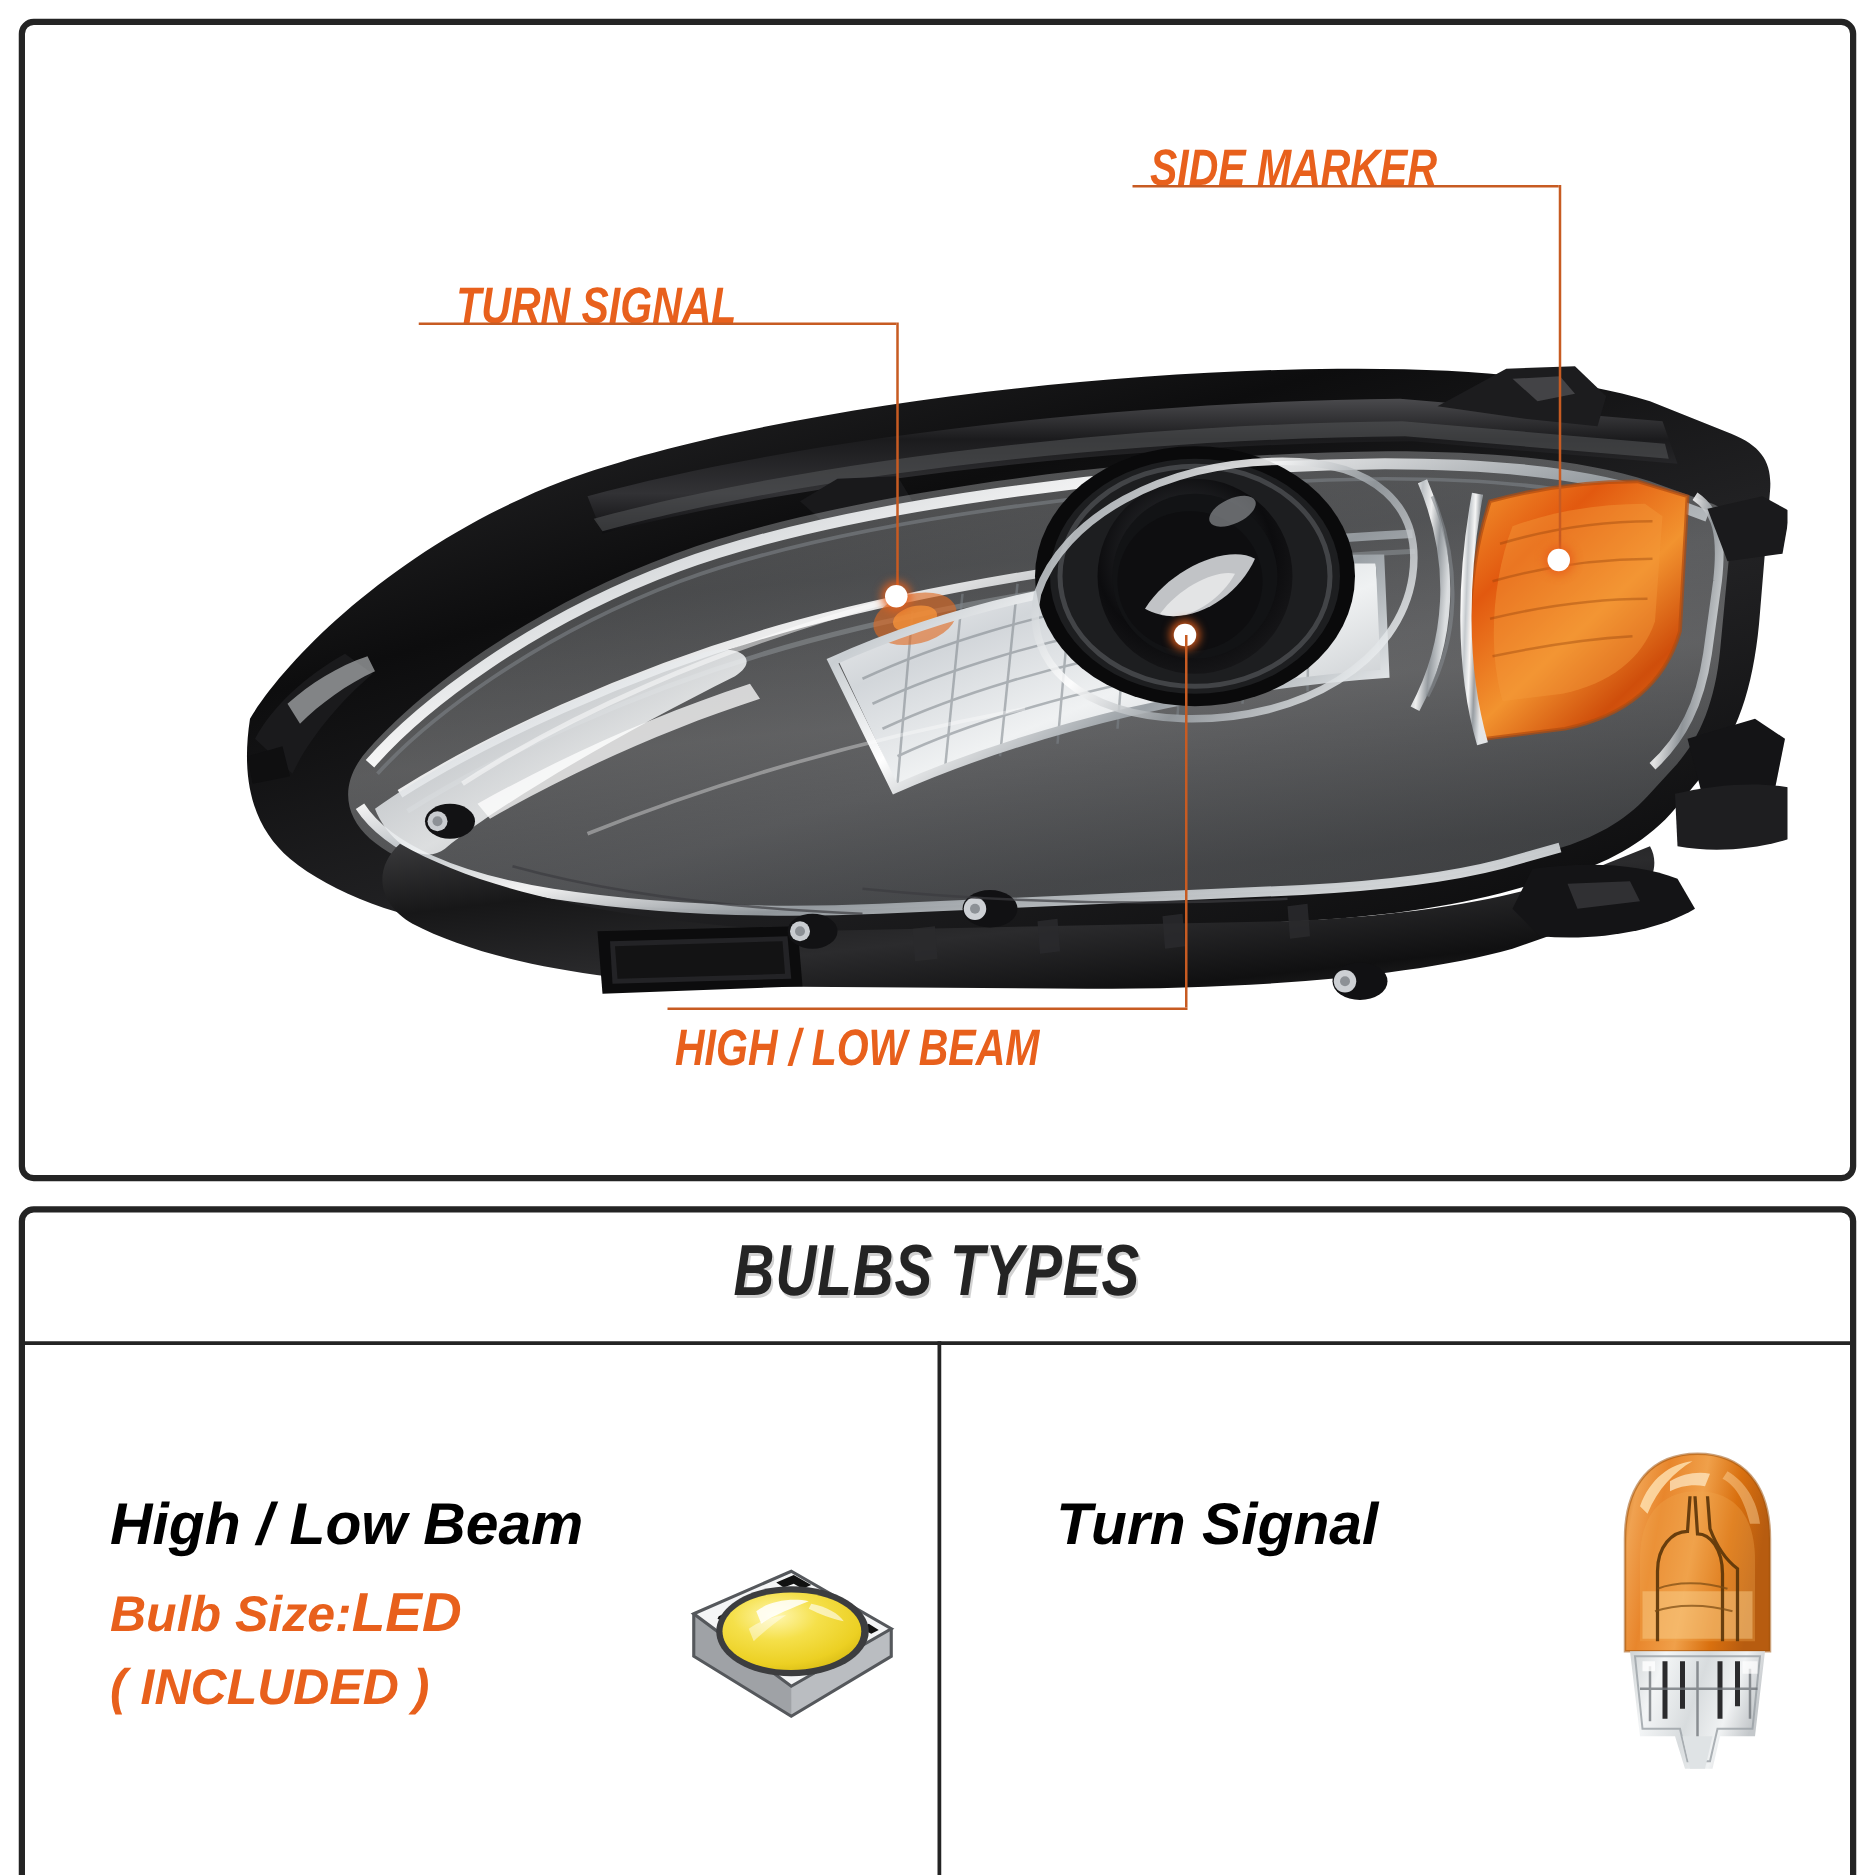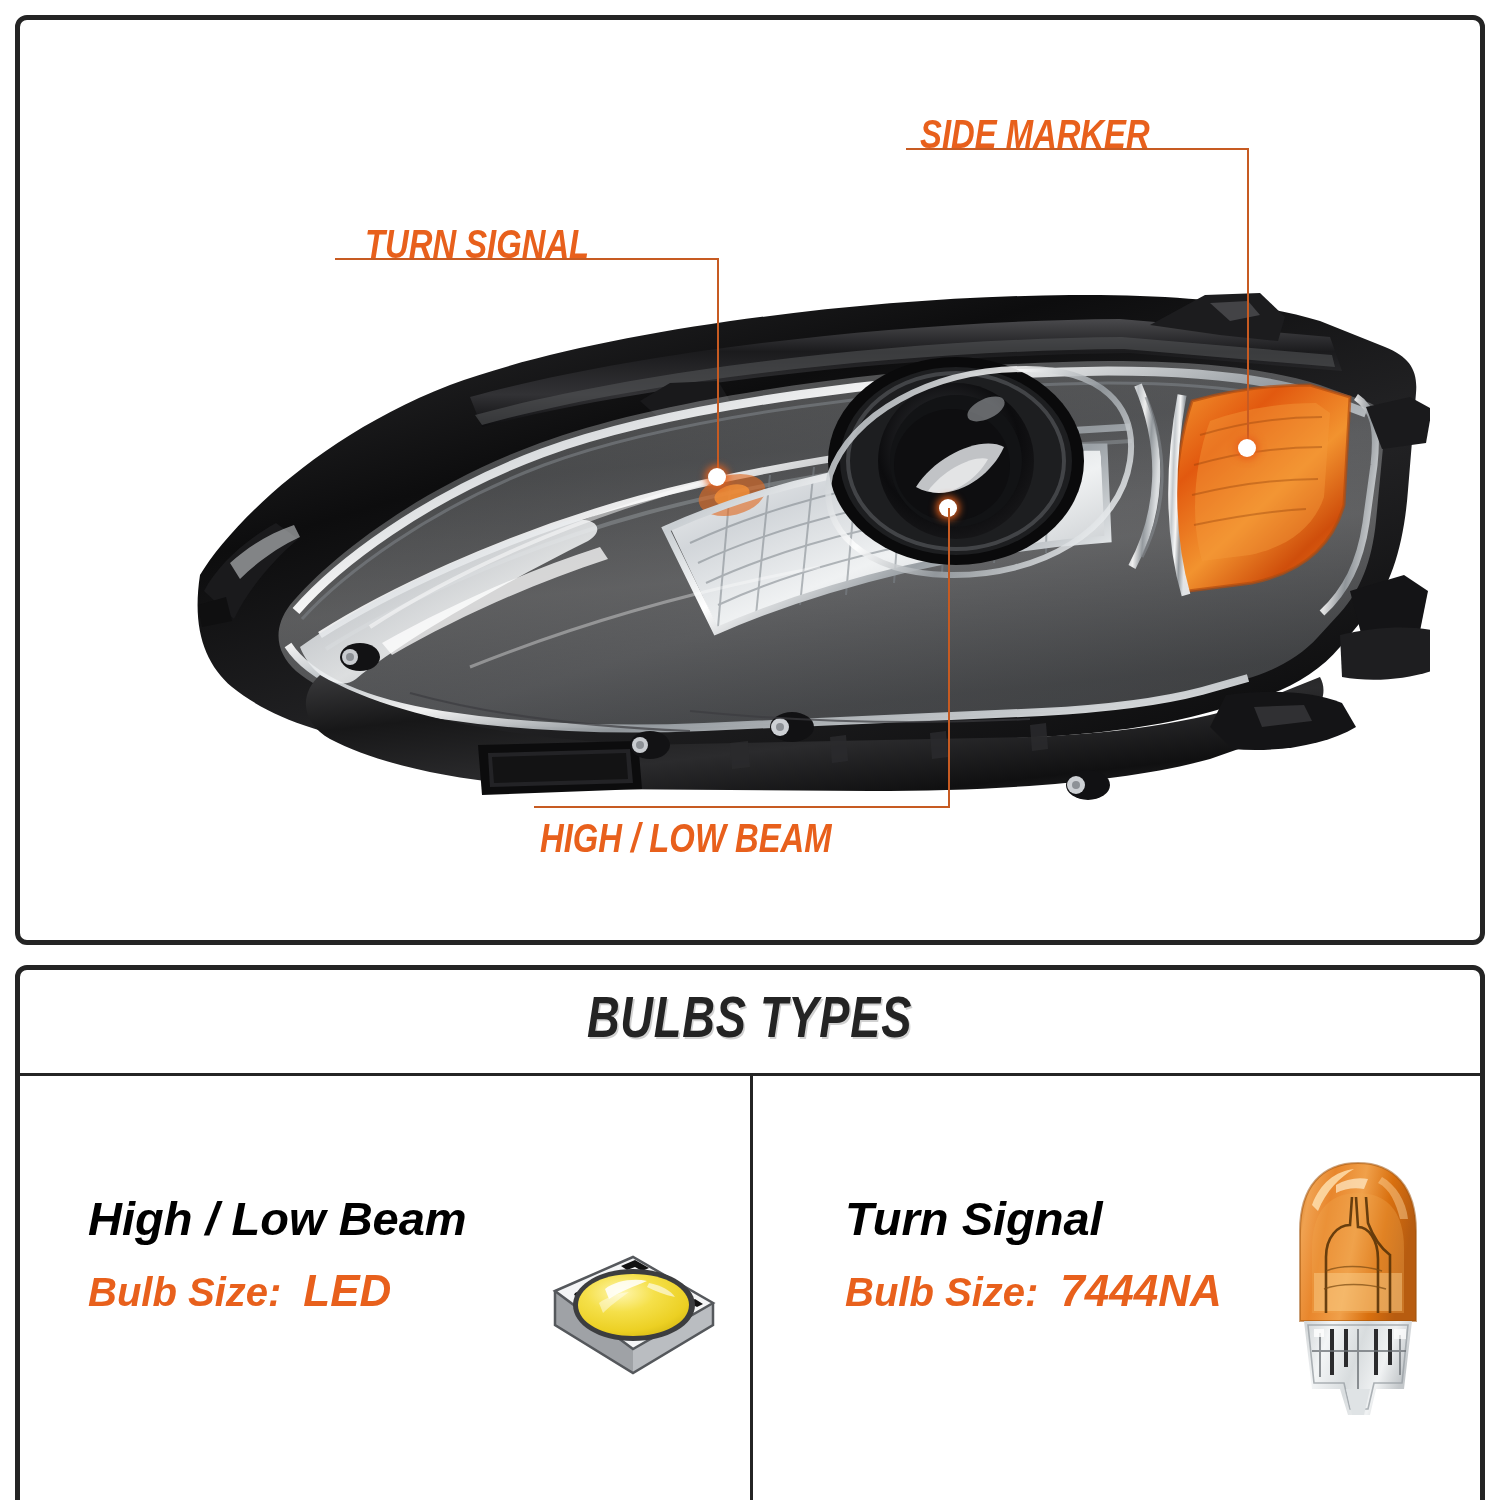--- a/index.html
+++ b/index.html
@@ -90,21 +90,21 @@
   }
   .cell-line {
     color: #E8601C;
     font-size: 40px;
     font-weight: bold;
     font-style: italic;
     font-family: "Liberation Sans", sans-serif;
     line-height: 1.15;
     white-space: nowrap;
   }
-  .cell-line .val { margin-left: 22px; font-size: 44px; }
+  .cell-line .val { font-size: 44px; }
   .cell-text-wrap { position: absolute; }
 
   
   #led-chip {
     position: absolute;
     left: 537px; top: 1233px;
     width: 192px; height: 172px;
   }
   
   #amber-bulb {
@@ -375,29 +375,27 @@
 
     <div class="hdivider"></div>
     <div class="vdivider"></div>
 
     <div class="cell" style="left:0; top:103px; width:730px; bottom:0;">
       <div class="cell-text-wrap" style="left:68px; top:122px;">
         <div class="cell-title">High / Low Beam</div>
         <div class="cell-line" style="margin-top:24px;">
           <span>Bulb Size:</span><span class="val">LED</span>
         </div>
+        <div class="cell-line" style="margin-top:10px;">( INCLUDED )</div>
       </div>
     </div>
 
     <div class="cell" style="left:733px; top:103px; width:732px; bottom:0;">
       <div class="cell-text-wrap" style="left:92px; top:122px;">
         <div class="cell-title">Turn Signal</div>
-        <div class="cell-line" style="margin-top:24px;">
-          <span>Bulb Size:</span><span class="val">7444NA</span>
-        </div>
       </div>
     </div>
   </div>
 
   <div id="led-chip">
     <svg viewBox="0 0 192 172" width="192" height="172" xmlns="http://www.w3.org/2000/svg">
       <defs>
         <linearGradient id="ledSide" x1="0" y1="0" x2="0" y2="1">
           <stop offset="0%" stop-color="#c7c9cc"></stop>
           <stop offset="100%" stop-color="#8f9296"></stop>

